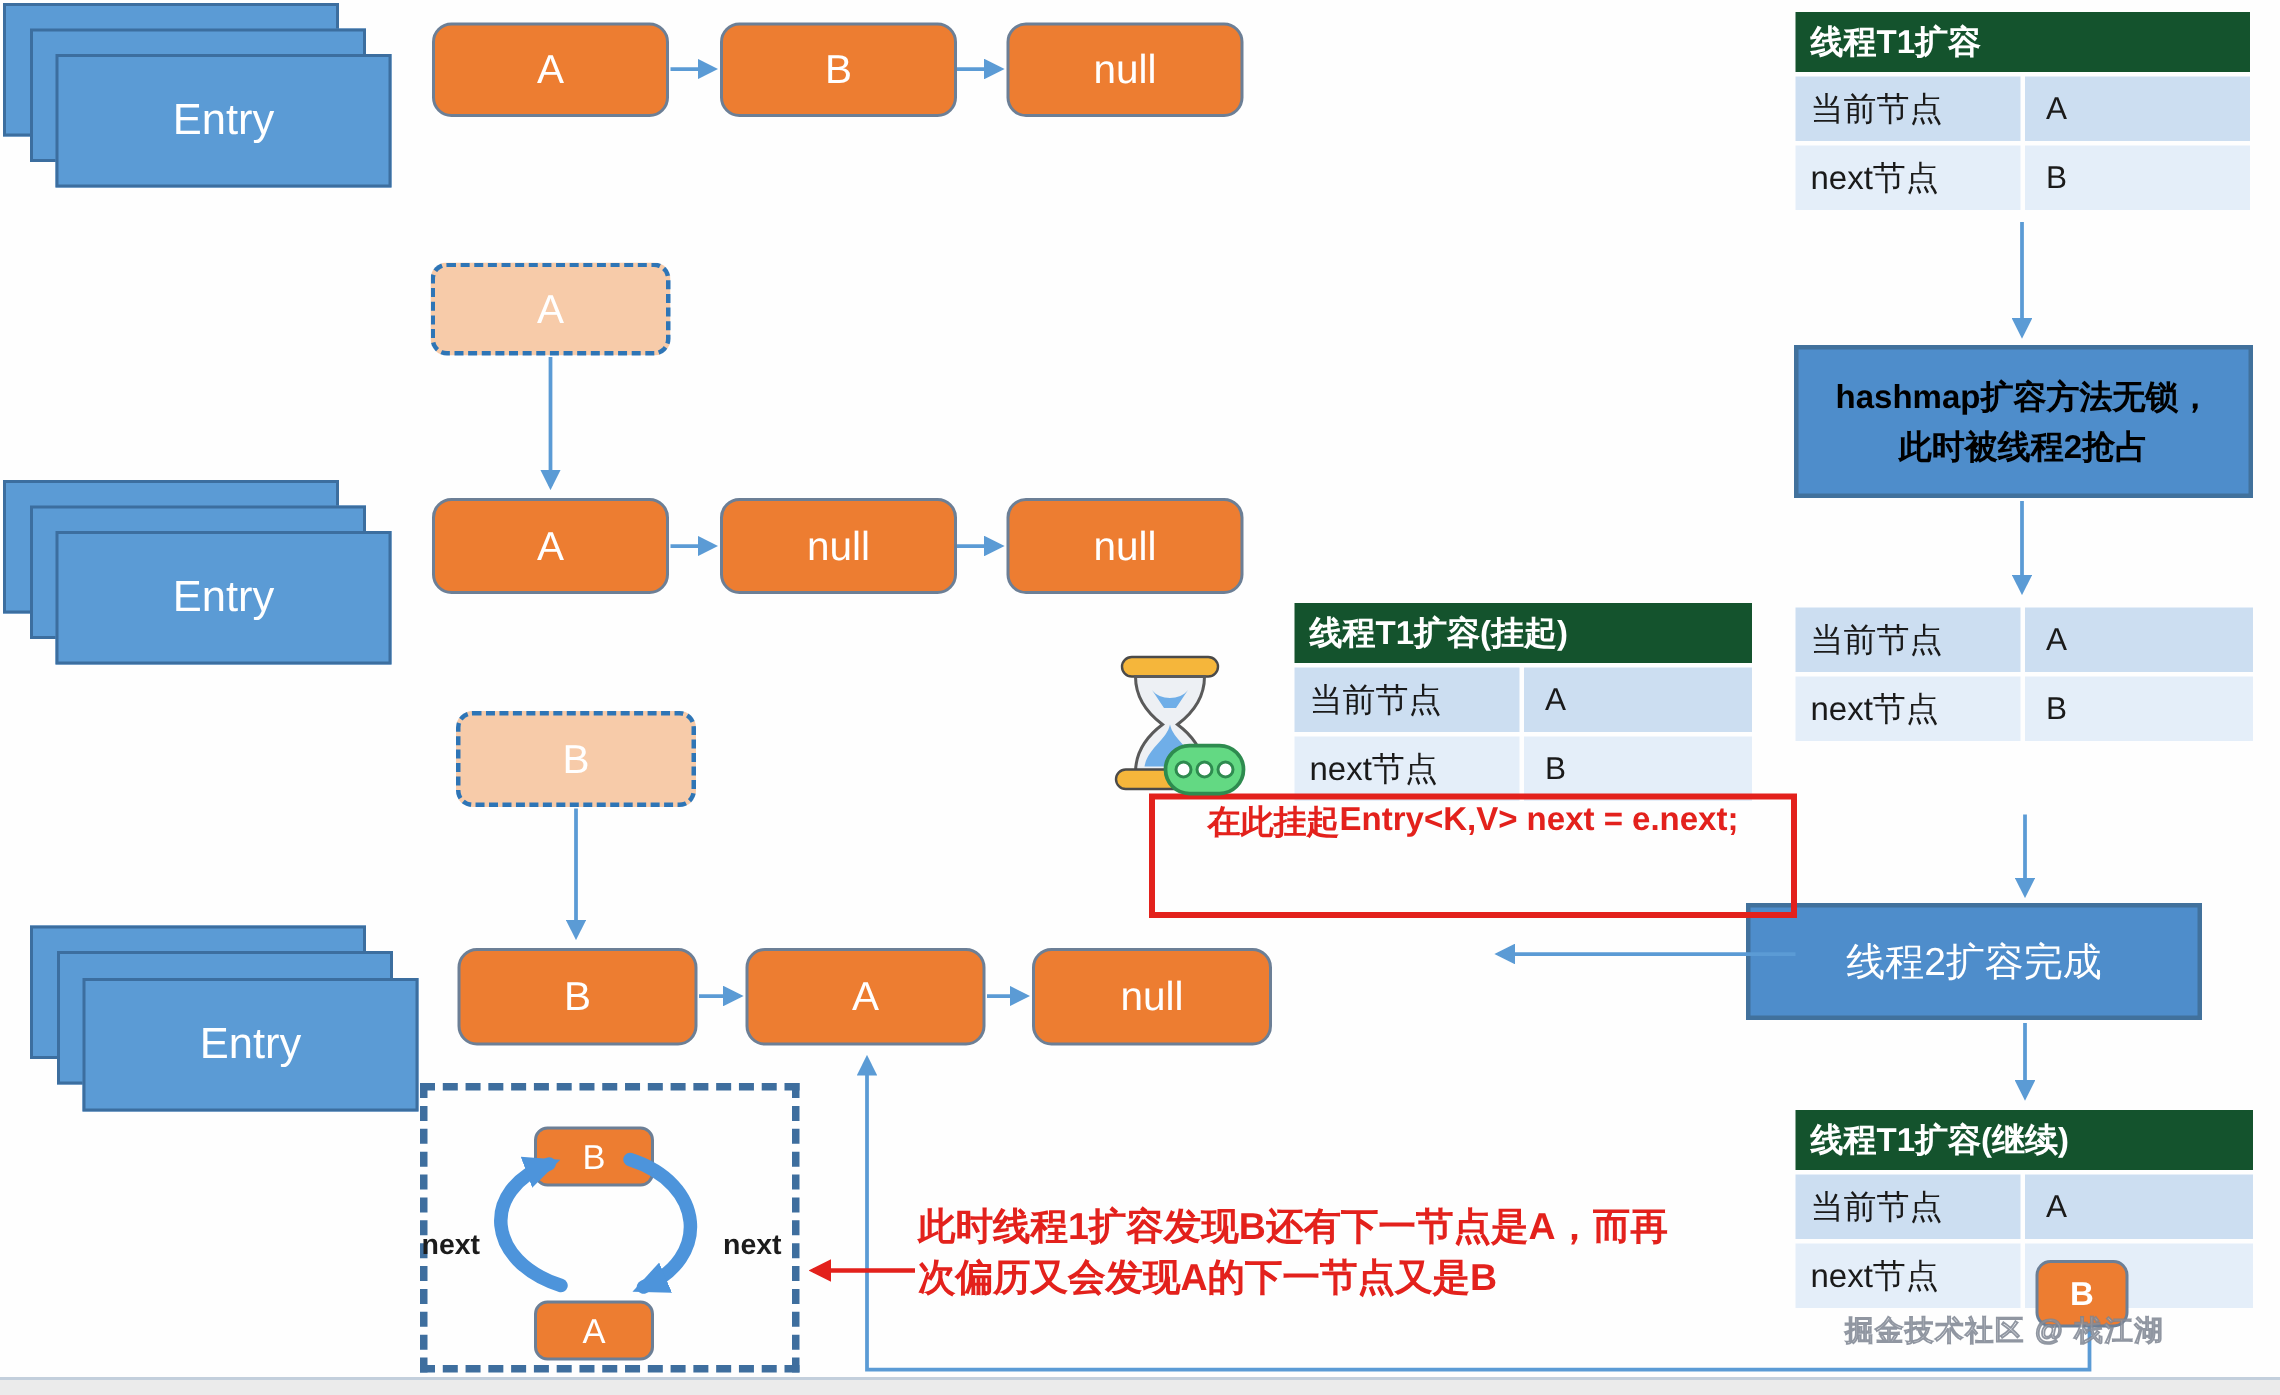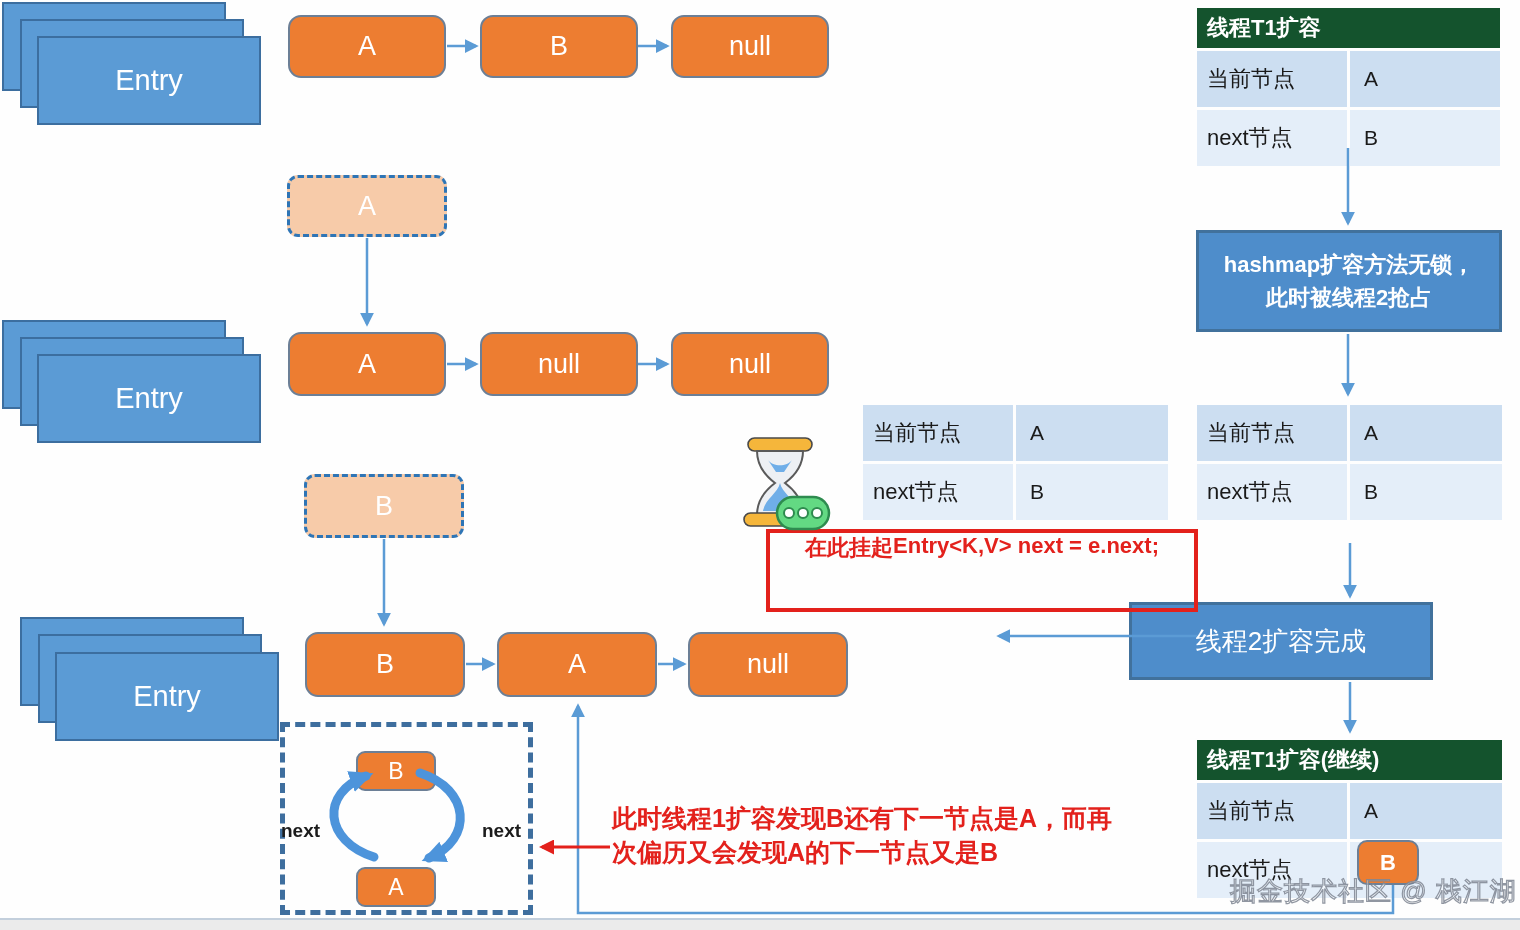--- a/index.html
+++ b/index.html
@@ -13,52 +13,52 @@
   
   .node{position:absolute;background:#ED7D31;border:2px solid #6C7F96;border-radius:13px;
         display:flex;align-items:center;justify-content:center;color:#fff;font-size:27px;box-sizing:border-box;z-index:2;}
   .ghost{position:absolute;background:#F7CBA9;border:3px dashed #2E75B6;border-radius:11px;
         display:flex;align-items:center;justify-content:center;color:#fff;font-size:27px;box-sizing:border-box;z-index:2;}
 
   
   .tbl{position:absolute;z-index:2;}
   .tbl-header{height:40px;background:#14532d;color:#fff;font-weight:bold;font-size:22px;
               display:flex;align-items:center;padding-left:10px;}
-  .tbl-row{display:flex;gap:3px;margin-top:3px;height:56px;}
+  .tbl-row{display:flex;gap:3px;margin-top:3px;height:43px;}
   .cell{display:flex;align-items:center;box-sizing:border-box;}
   .cell-label{width:150px;padding-left:10px;font-size:22px;color:#1a1a1a;}
   .cell-value{flex:1;padding-left:14px;font-size:21px;color:#1a1a1a;}
   .row-a .cell{background:#CCDEF1;}
   .row-b .cell{background:#E4EEF9;}
 
   
   .flowbox{position:absolute;background:#4E8DCB;border:3px solid #41719C;box-sizing:border-box;
            display:flex;flex-direction:column;align-items:center;justify-content:center;
-           color:#ffffff;z-index:2;}
+           color:#000000;z-index:2;}
   .flowbox div{font-size:22px;font-weight:600;line-height:1.5;}
   .donebox{position:absolute;background:#4E8DCB;border:3px solid #41719C;box-sizing:border-box;
            display:flex;align-items:center;justify-content:center;color:#fff;font-size:26px;font-weight:500;z-index:2;}
 
   
   .redbox{position:absolute;border:4px solid #E3211C;box-sizing:border-box;z-index:4;
           display:flex;align-items:flex-start;justify-content:center;color:#E3211C;font-weight:bold;font-size:22px;}
   .rednote{position:absolute;color:#E3211C;font-weight:bold;font-size:25px;line-height:1.34;z-index:4;white-space:nowrap;}
 
   
   .loopbox{position:absolute;border:5px dashed #3E6E9E;box-sizing:border-box;z-index:2;}
   .loop-node{position:absolute;background:#ED7D31;border:2px solid #6C7F96;border-radius:9px;
              display:flex;align-items:center;justify-content:center;color:#fff;font-size:23px;box-sizing:border-box;z-index:3;}
   .next-label{position:absolute;font-size:19px;color:#1c1c1c;z-index:3;font-weight:bold;}
 
   
   .chip{position:absolute;background:#ED7D31;border:2px solid #6C7F96;border-radius:10px;
         display:flex;align-items:center;justify-content:center;color:#fff;font-size:22px;font-weight:bold;z-index:5;box-sizing:border-box;}
 
   
-  .watermark{position:absolute;font-size:26px;letter-spacing:1px;color:rgba(255,255,255,0.45);
+  .watermark{position:absolute;font-size:19px;letter-spacing:1px;color:rgba(255,255,255,0.45);
              -webkit-text-stroke:1.2px rgba(125,132,144,0.85);z-index:6;white-space:nowrap;}
 
   
   .bottom-strip{position:absolute;left:0;top:918px;width:1520px;height:12px;background:#ebebeb;border-top:2px solid #c3cfdc;box-sizing:border-box;z-index:1;}
 
   svg.overlay{position:absolute;left:0;top:0;z-index:3;pointer-events:none;}
   .icon-abs{position:absolute;z-index:4;}
 </style>
 </head>
 <body>
@@ -127,31 +127,32 @@
       <div class="cell cell-label">当前节点</div>
       <div class="cell cell-value">A</div>
     </div>
     <div class="tbl-row row-b">
       <div class="cell cell-label">next节点</div>
       <div class="cell cell-value">B</div>
     </div>
   </div>
 
   <div class="tbl" style="left:863px;top:402px;width:305px;">
+    <div class="tbl-header">线程T1扩容(挂起)</div>
     <div class="tbl-row row-a">
       <div class="cell cell-label">当前节点</div>
       <div class="cell cell-value">A</div>
     </div>
     <div class="tbl-row row-b">
       <div class="cell cell-label">next节点</div>
       <div class="cell cell-value">B</div>
     </div>
   </div>
 
-  <div class="donebox" style="left:1129px;top:602px;width:304px;height:78px;">线程2扩容完成</div>
+  <div class="donebox" style="left:1164px;top:602px;width:304px;height:78px;">线程2扩容完成</div>
 
   <div class="tbl" style="left:1197px;top:740px;width:305px;">
     <div class="tbl-header">线程T1扩容(继续)</div>
     <div class="tbl-row row-a">
       <div class="cell cell-label">当前节点</div>
       <div class="cell cell-value">A</div>
     </div>
     <div class="tbl-row row-b">
       <div class="cell cell-label">next节点</div>
       <div class="cell cell-value"></div>

